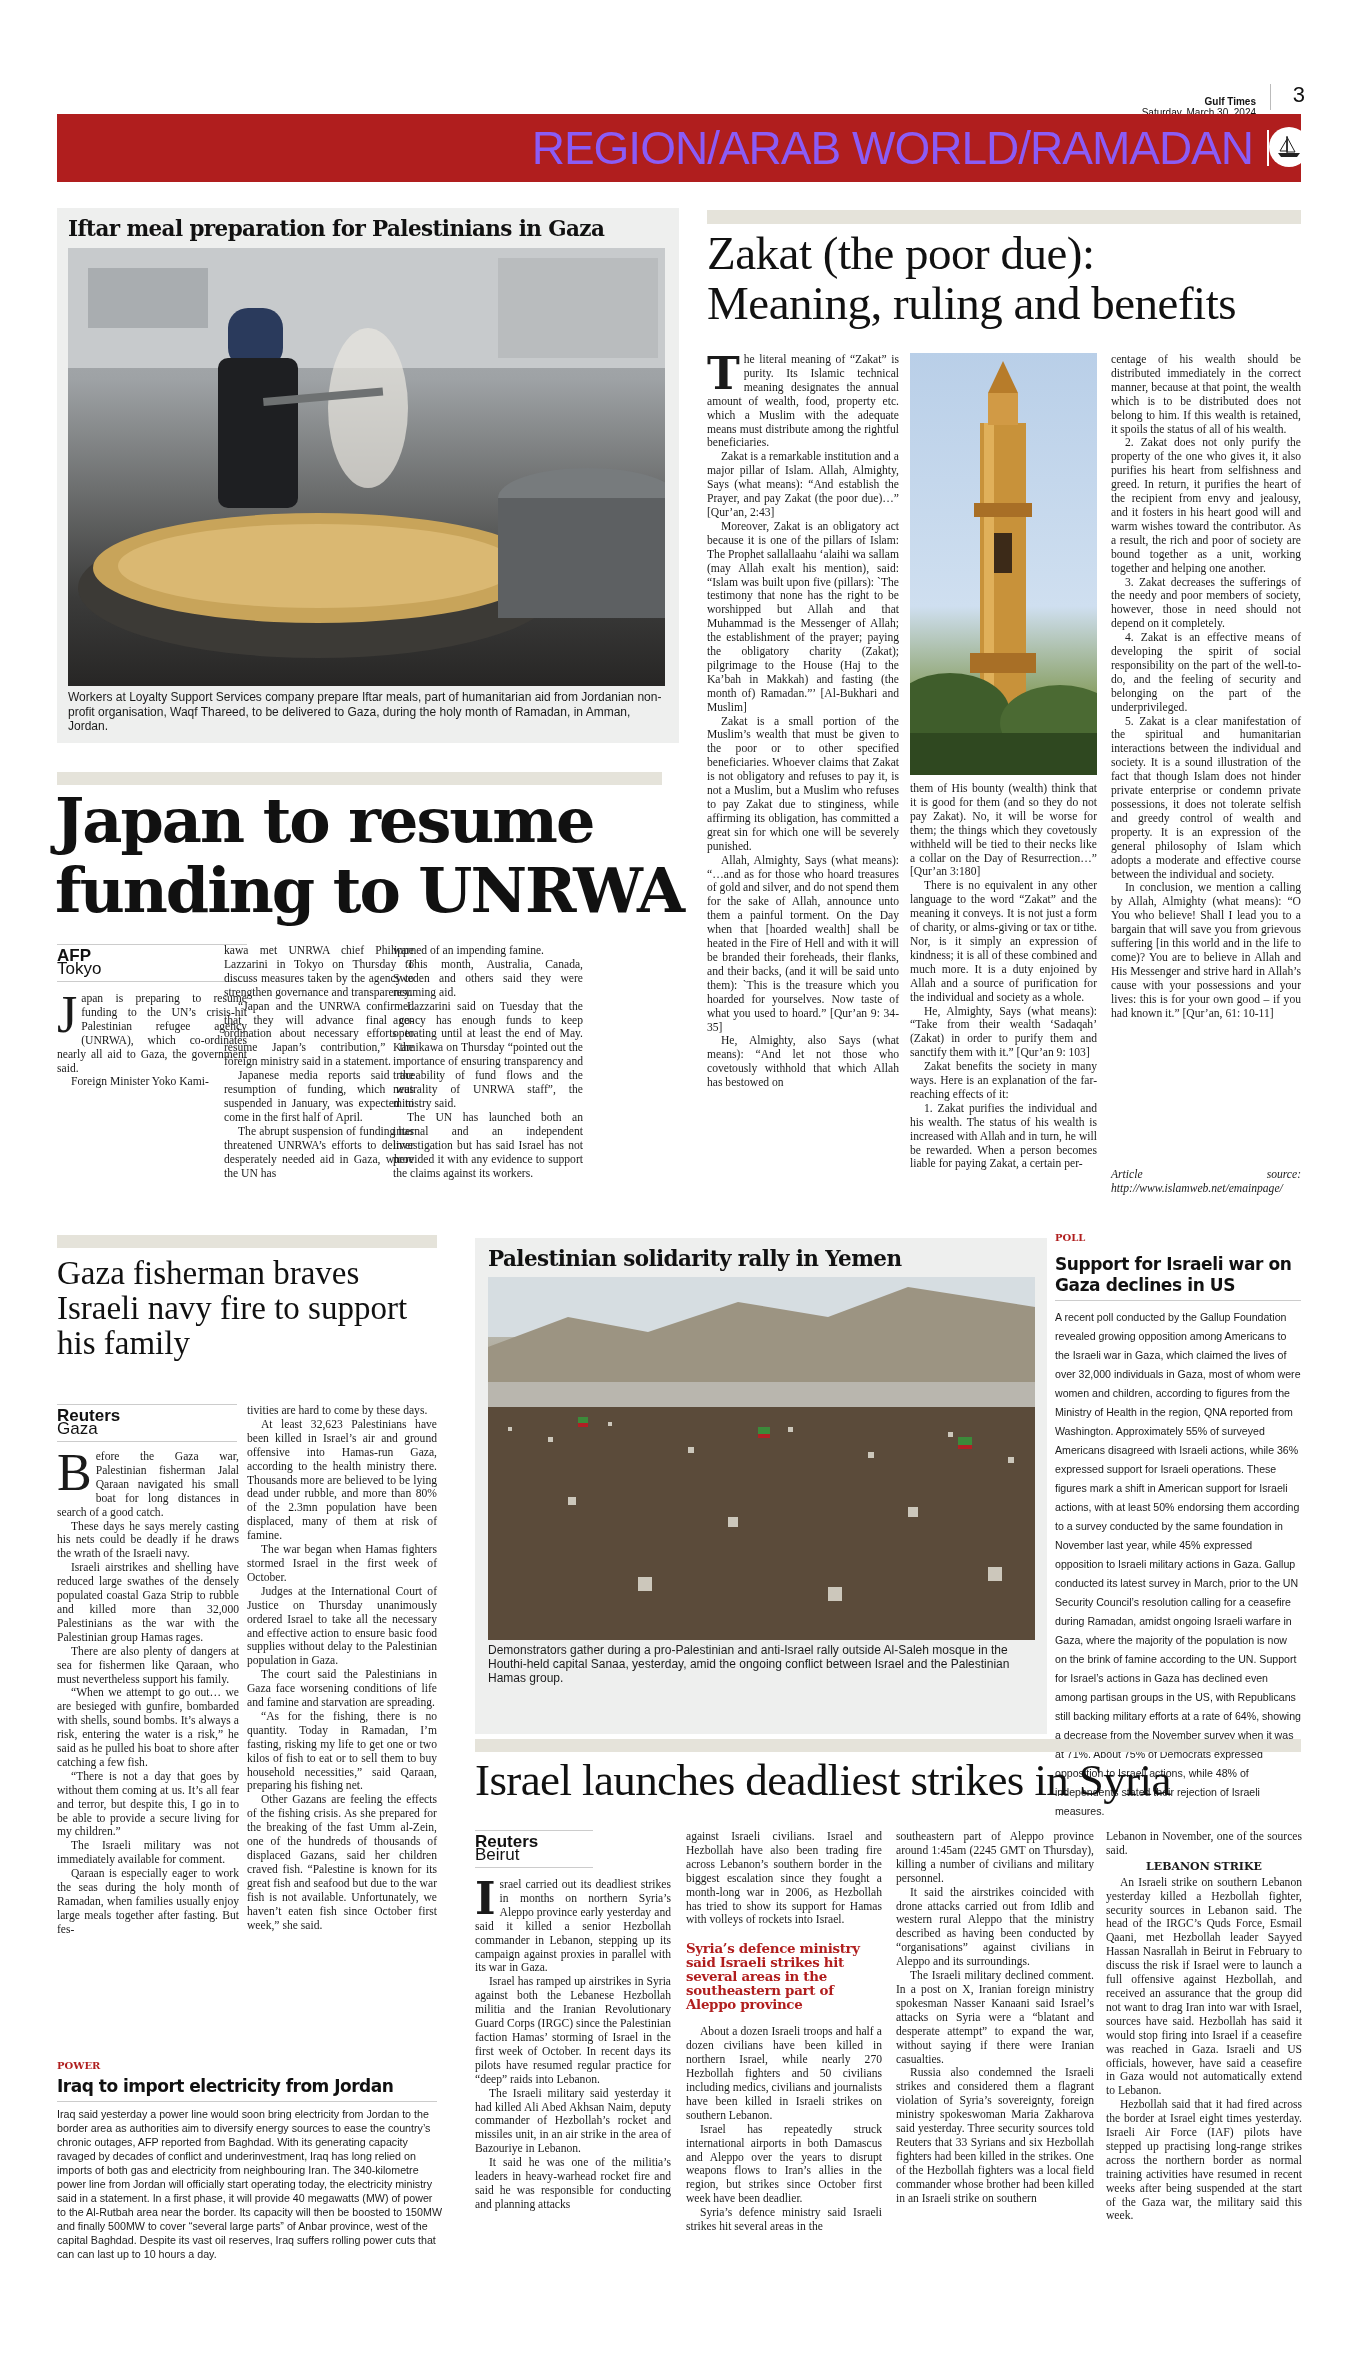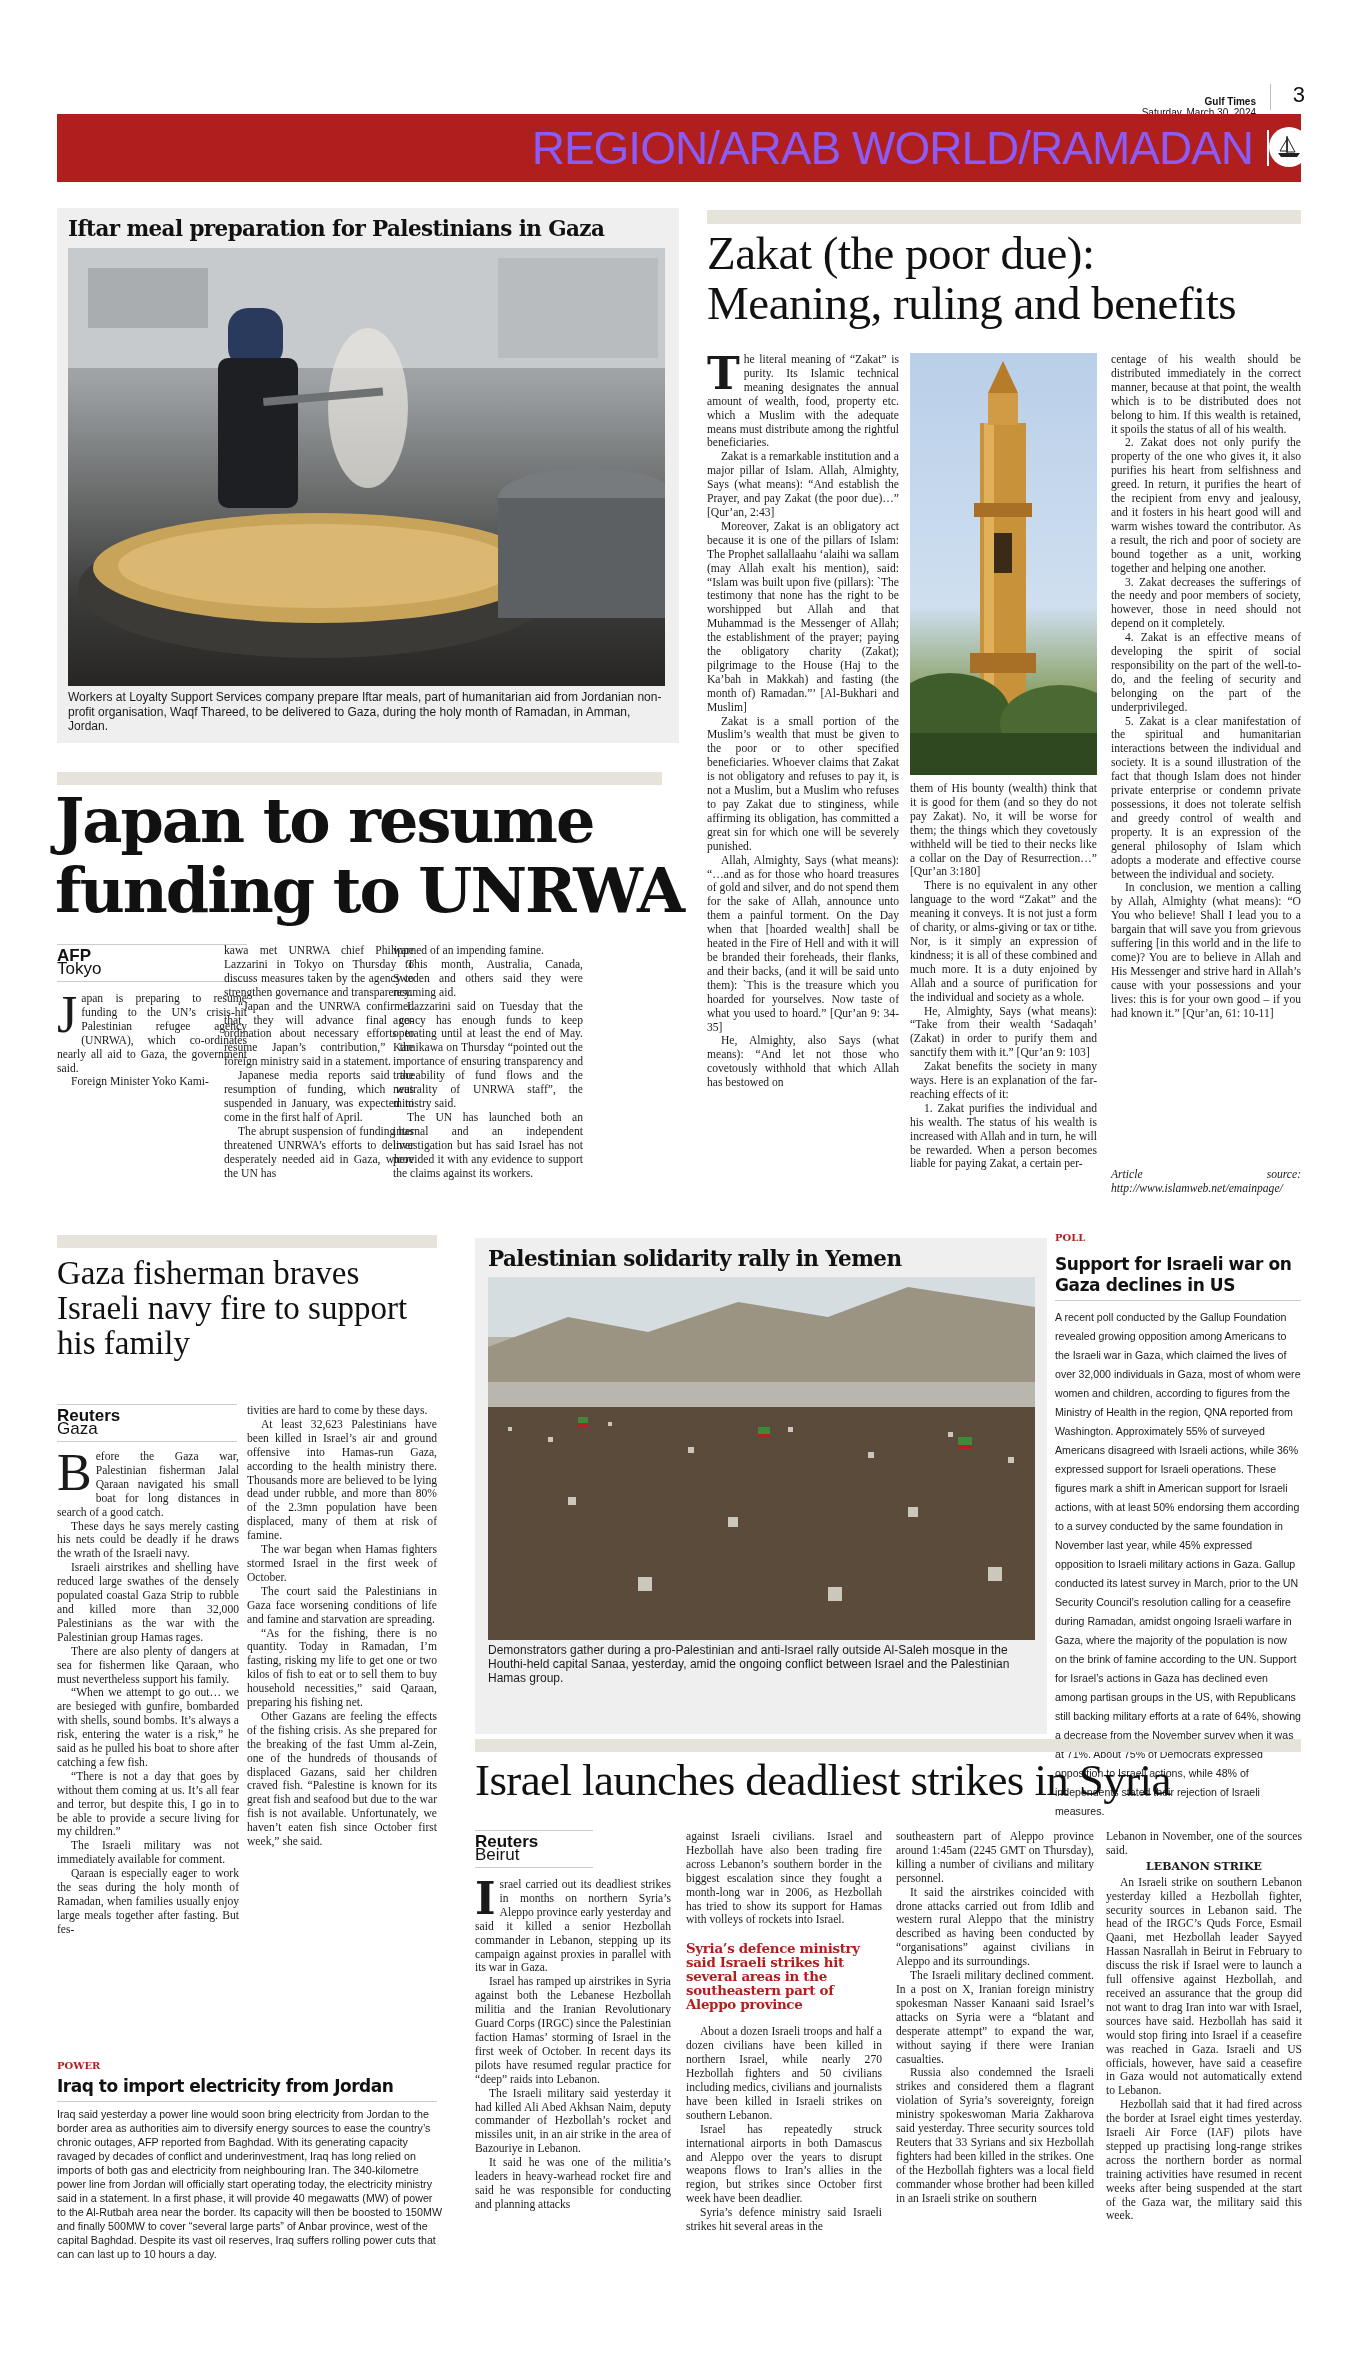--- a/index.html
+++ b/index.html
@@ -207,20 +207,21 @@
   <p>There are also plenty of dangers at sea for fishermen like Qaraan, who must nevertheless support his family.</p>
   <p>“When we attempt to go out… we are besieged with gunfire, bombarded with shells, sound bombs. It’s always a risk, entering the water is a risk,” he said as he pulled his boat to shore after catching a few fish.</p>
   <p>“There is not a day that goes by without them coming at us. It’s all fear and terror, but despite this, I go in to be able to provide a secure living for my children.”</p>
   <p>The Israeli military was not immediately available for comment.</p>
   <p>Qaraan is especially eager to work the seas during the holy month of Ramadan, when families usually enjoy large meals together after fasting. But fes-</p>
 </div>
 <div class="abs body-col" id="fish-col2">
   <p class="first">tivities are hard to come by these days.</p>
   <p>At least 32,623 Palestinians have been killed in Israel’s air and ground offensive into Hamas-run Gaza, according to the health ministry there. Thousands more are believed to be lying dead under rubble, and more than 80% of the 2.3mn population have been displaced, many of them at risk of famine.</p>
   <p>The war began when Hamas fighters stormed Israel in the first week of October.</p>
+  <p>Judges at the International Court of Justice on Thursday unanimously ordered Israel to take all the necessary and effective action to ensure basic food supplies without delay to the Palestinian population in Gaza.</p>
   <p>The court said the Palestinians in Gaza face worsening conditions of life and famine and starvation are spreading.</p>
   <p>“As for the fishing, there is no quantity. Today in Ramadan, I’m fasting, risking my life to get one or two kilos of fish to eat or to sell them to buy household necessities,” said Qaraan, preparing his fishing net.</p>
   <p>Other Gazans are feeling the effects of the fishing crisis. As she prepared for the breaking of the fast Umm al-Zein, one of the hundreds of thousands of displaced Gazans, said her children craved fish. “Palestine is known for its great fish and seafood but due to the war fish is not available. Unfortunately, we haven’t eaten fish since October first week,” she said.</p>
 </div>
 
 <div class="abs" id="yemen-box"></div>
 <div class="abs" id="yemen-title">Palestinian solidarity rally in Yemen</div>
 <div class="abs" id="yemen-photo">
   <svg width="547" height="363" viewBox="0 0 547 363">
     <rect x="0" y="0" width="547" height="60" fill="#d6dde1"></rect>

